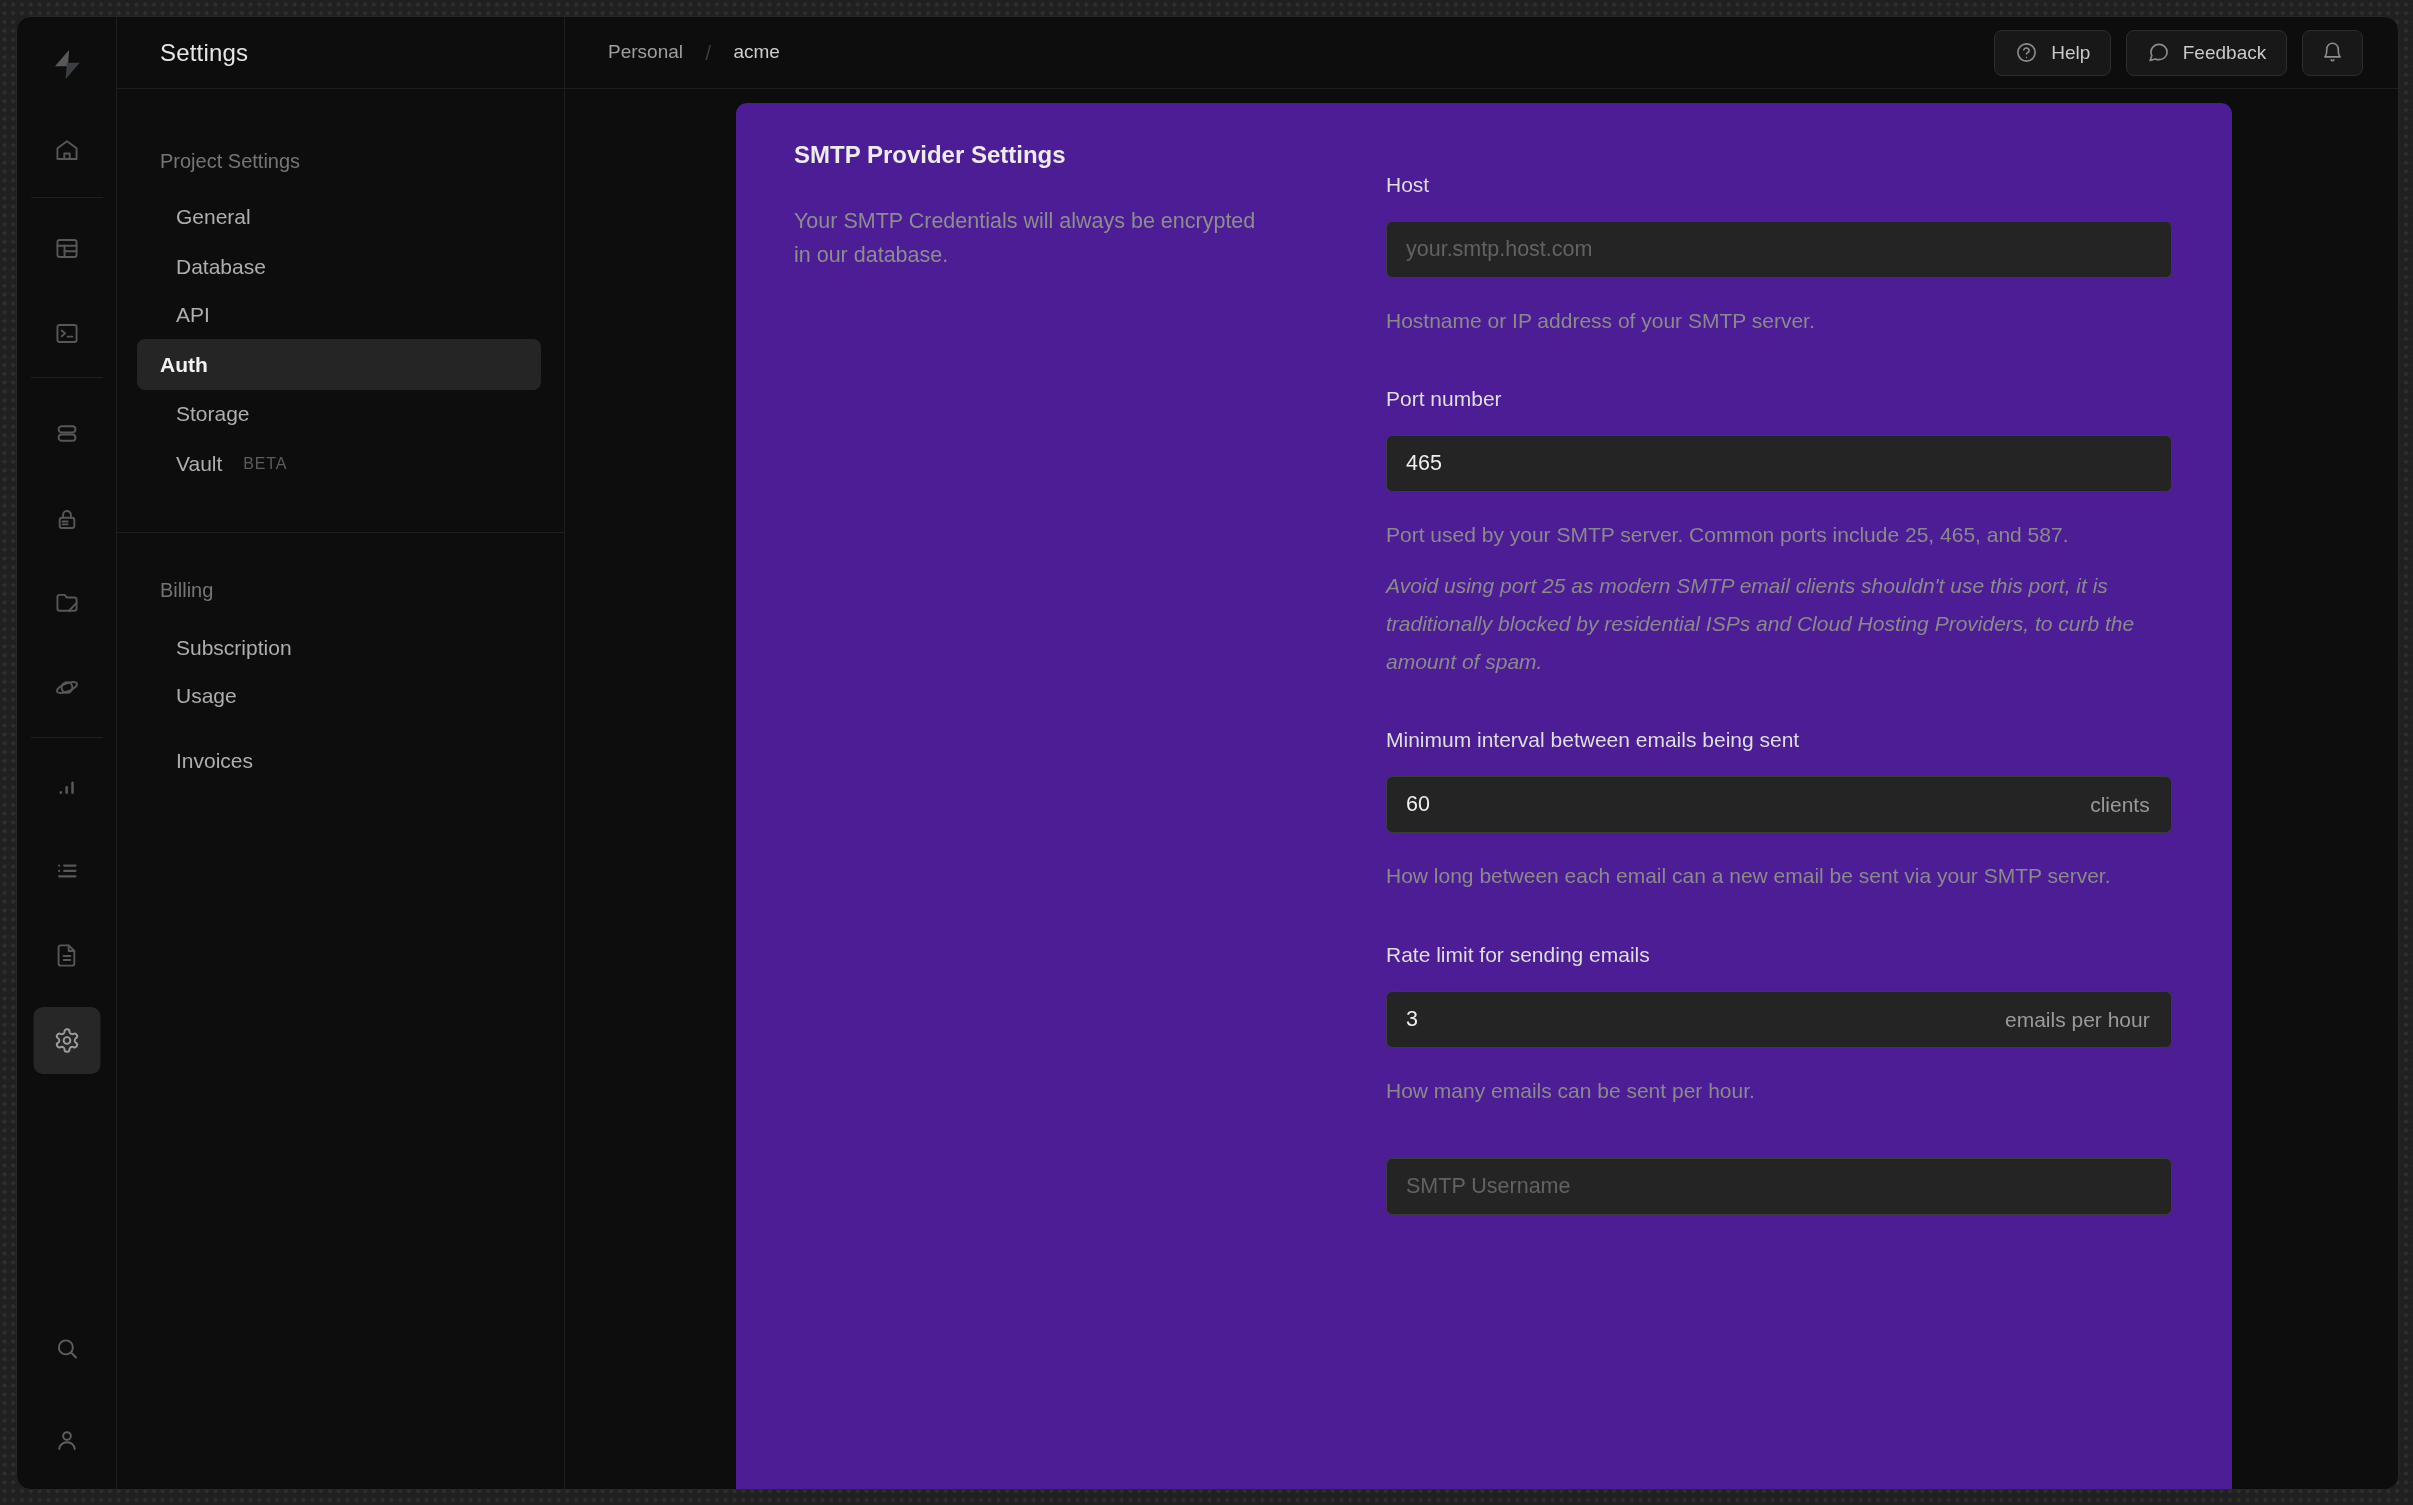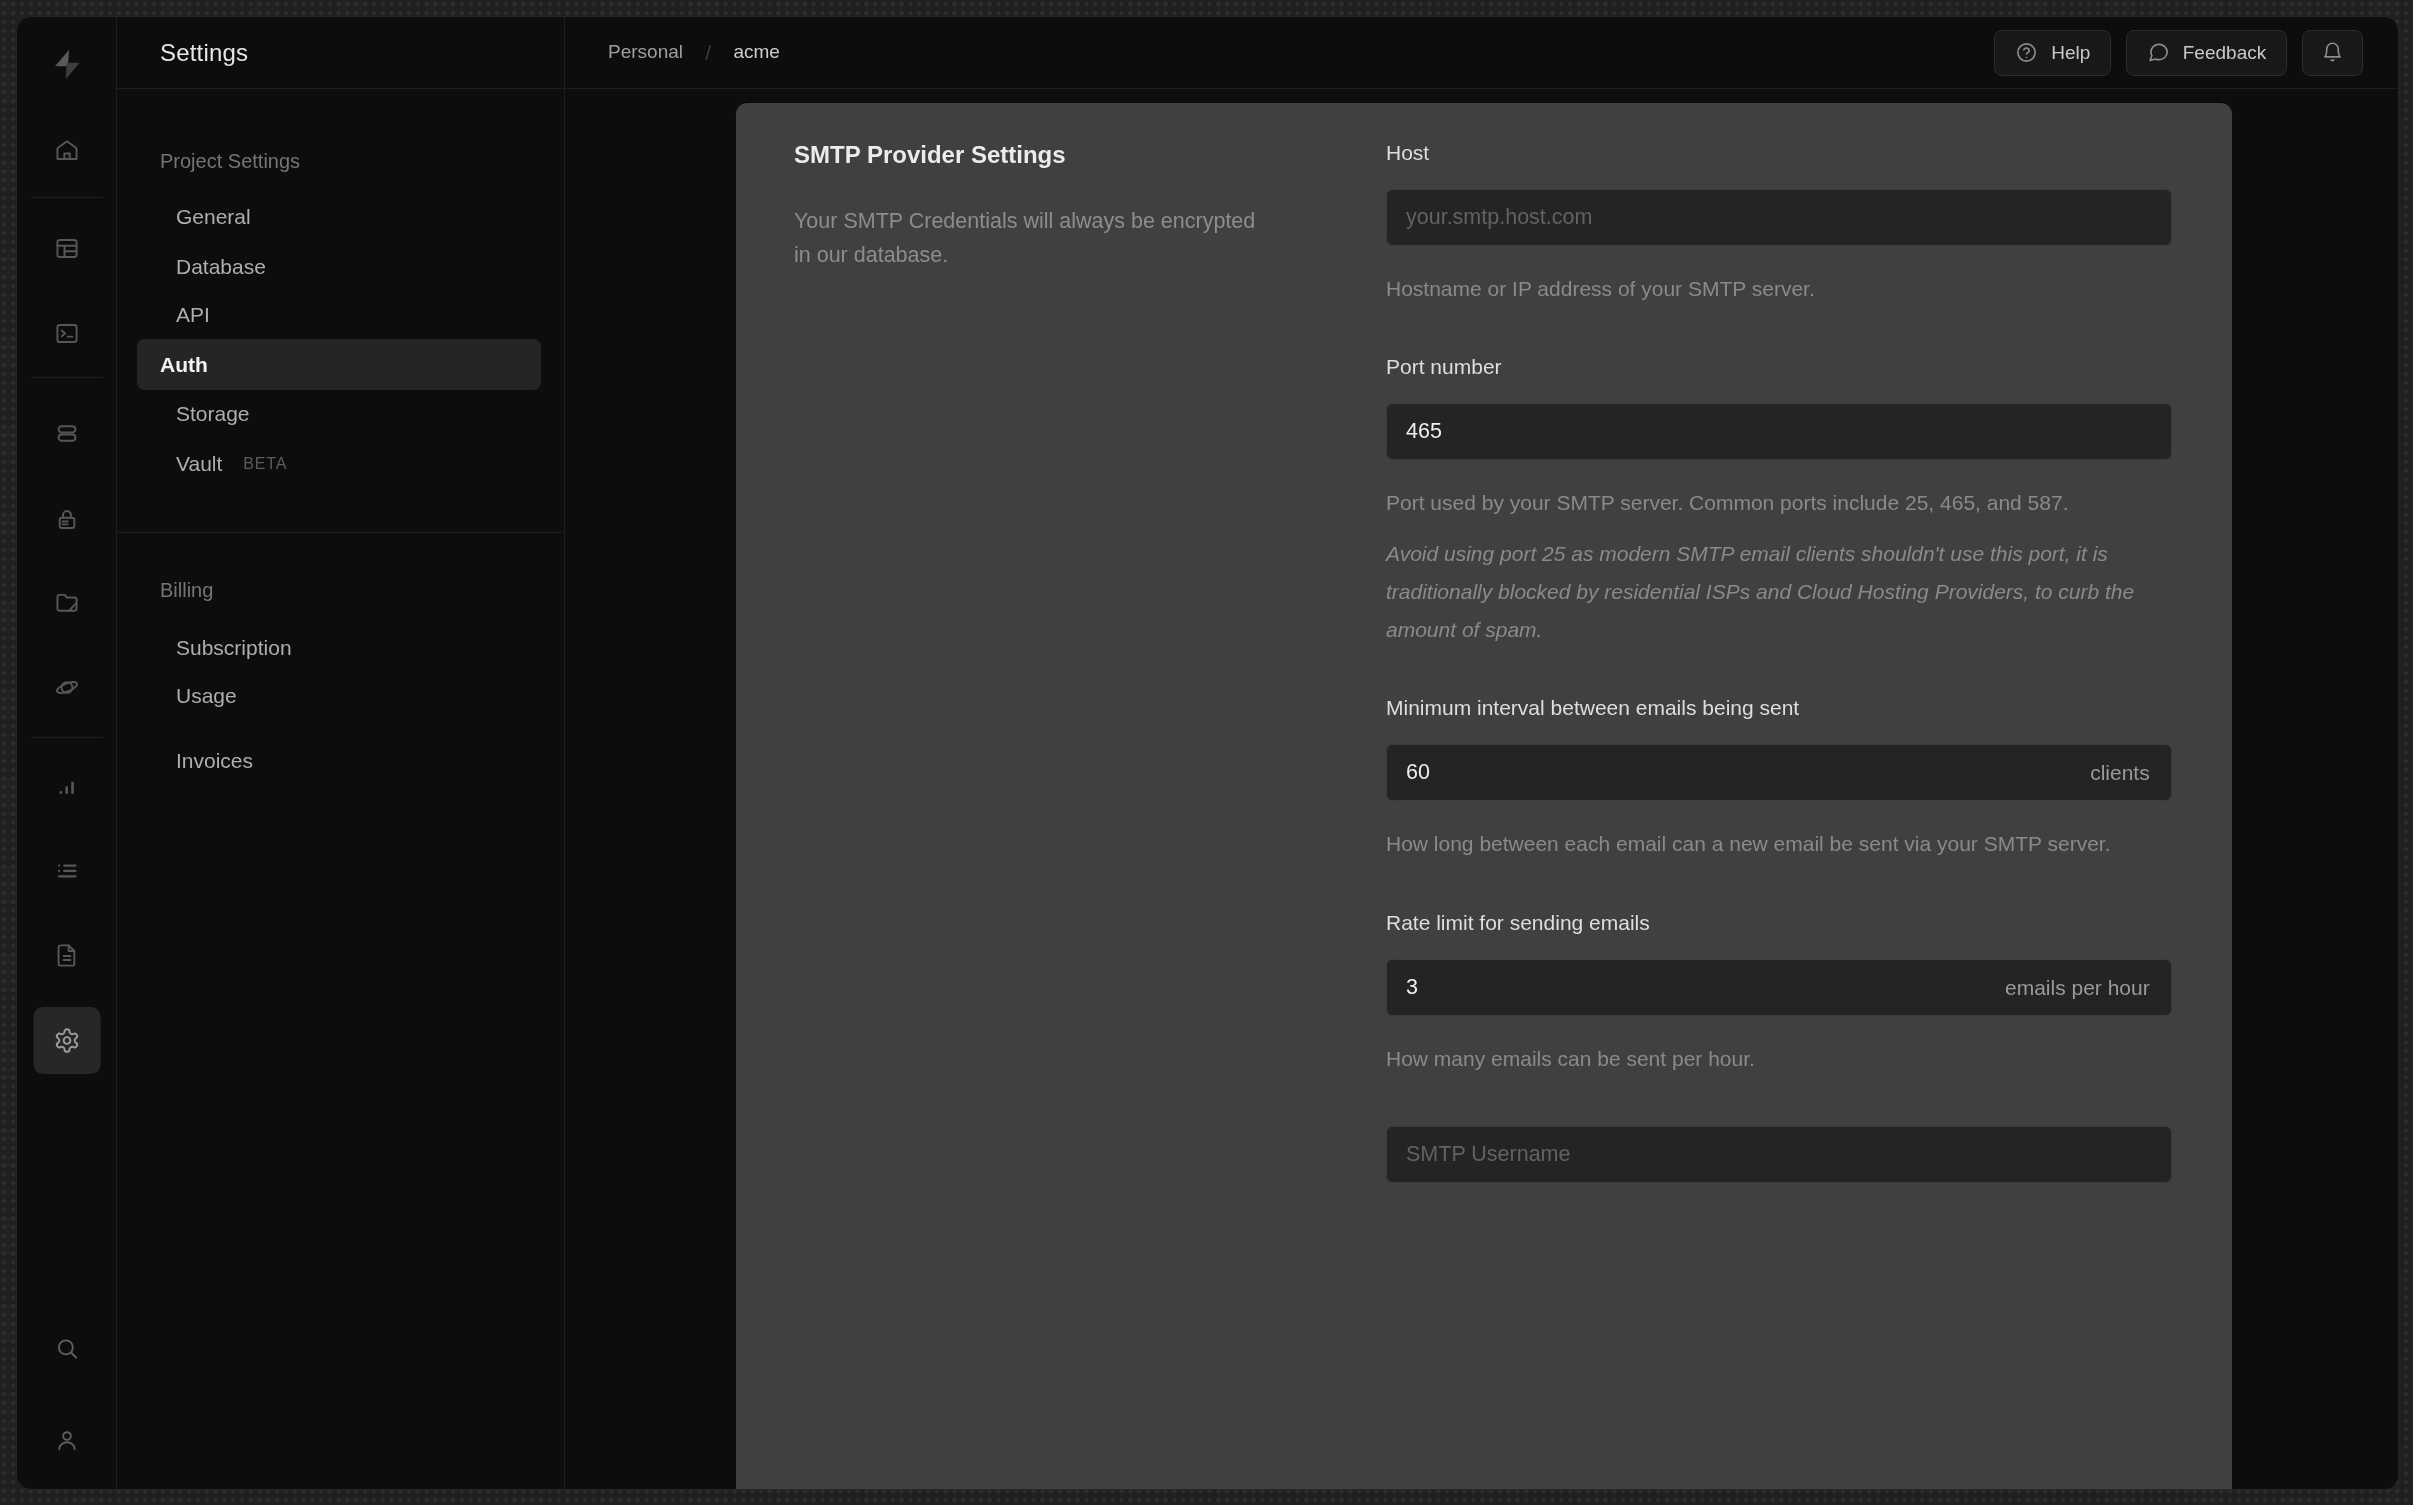--- a/index.html
+++ b/index.html
@@ -54,27 +54,27 @@
   .topbar-right { margin-left:auto; display:flex; align-items:center; gap:14.4px; }
   .tbtn { height:46px; display:flex; align-items:center; gap:13px; padding:0 20px;
     background:#181818; border:0.8px solid #2d2d2d; border-radius:8px; cursor:pointer;
     font-size:19px; color:#c9c9c9; }
   .tbtn svg { width:23px; height:23px; stroke:#8d8d8d; fill:none; stroke-width:1.7;
     stroke-linecap:round; stroke-linejoin:round; }
   .tbtn.icon-only { width:61px; padding:0; justify-content:center; }
 
   .content { flex:1; position:relative; background:#0d0d0d; }
   .card { position:absolute; left:171px; top:13.6px; width:1496px; bottom:0;
-    background:#404040; border-radius:11.2px 11.2px 0 0; display:flex; padding:38px 0 0 58px; }
+    background:#4c1d95; border-radius:11.2px 11.2px 0 0; display:flex; padding:38px 0 0 58px; }
   .card-left { width:592px; flex:0 0 592px; }
   .card-title { font-size:24px; color:#ececec; }
   .card-desc { margin-top:35px; width:479px; font-size:21.5px; line-height:1.62; color:#8d8d8d; }
 
   .form { width:786px; flex:0 0 786px; }
-  .field { margin-bottom:48px; }
+  .field { margin-bottom:48px;margin-top:32px; }
   .f-label { display:block; font-size:21px; color:#dedede; margin-bottom:24px; }
   .inwrap { position:relative; height:57px; }
   .inwrap input { width:100%; height:57px; background:#242424; border:0.8px solid #3c3c3c;
     border-radius:6.4px; padding:4px 19px; font-family:"Liberation Sans",sans-serif;
     font-size:21.5px; color:#efefef; outline:none; }
   .inwrap input::placeholder { color:#626262; }
   .suffix { position:absolute; right:22.3px; top:50%; transform:translateY(-50%);
     font-size:21px; color:#9a9a9a; pointer-events:none; }
   .helper { margin-top:24px; max-width:766px; font-size:21px; line-height:1.8; color:#8a8a8a; }
   .helper + .helper { margin-top:12.8px;font-style:italic; }

